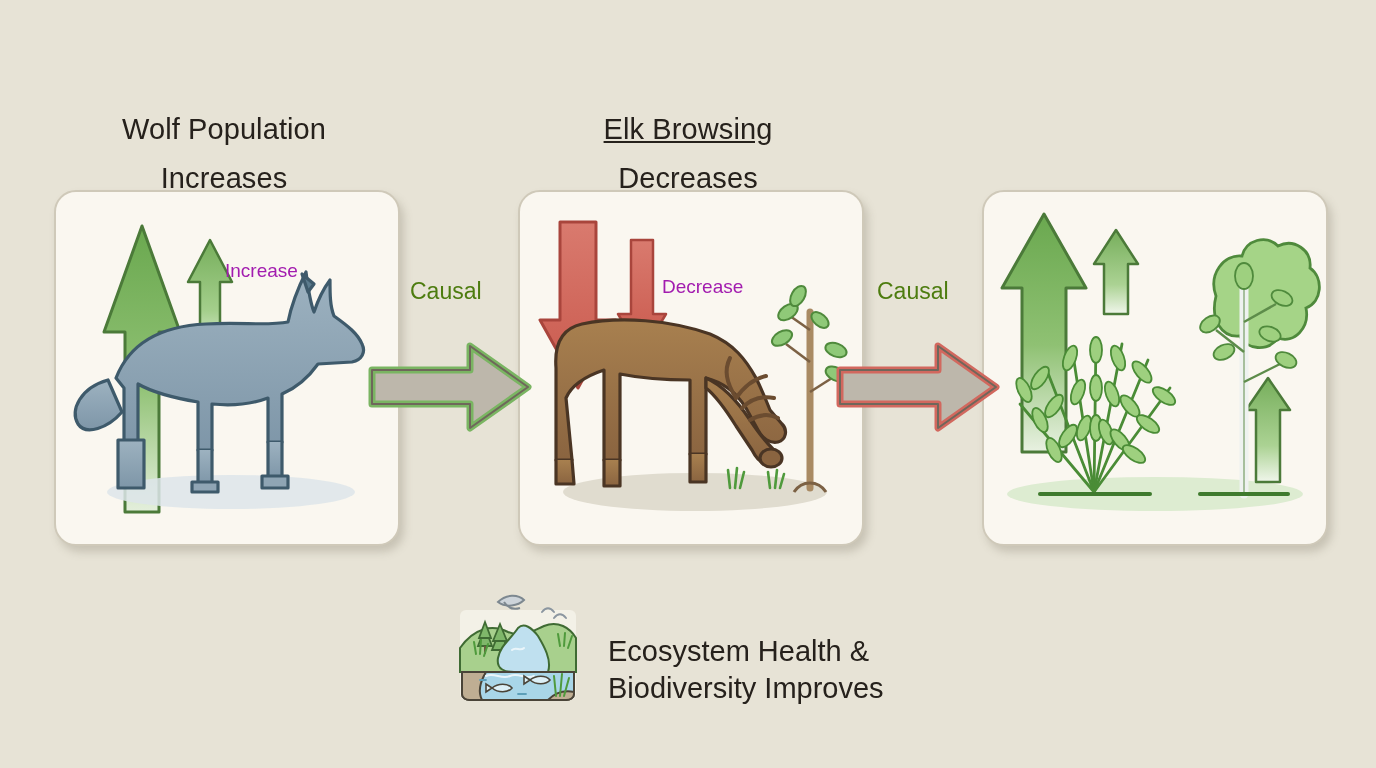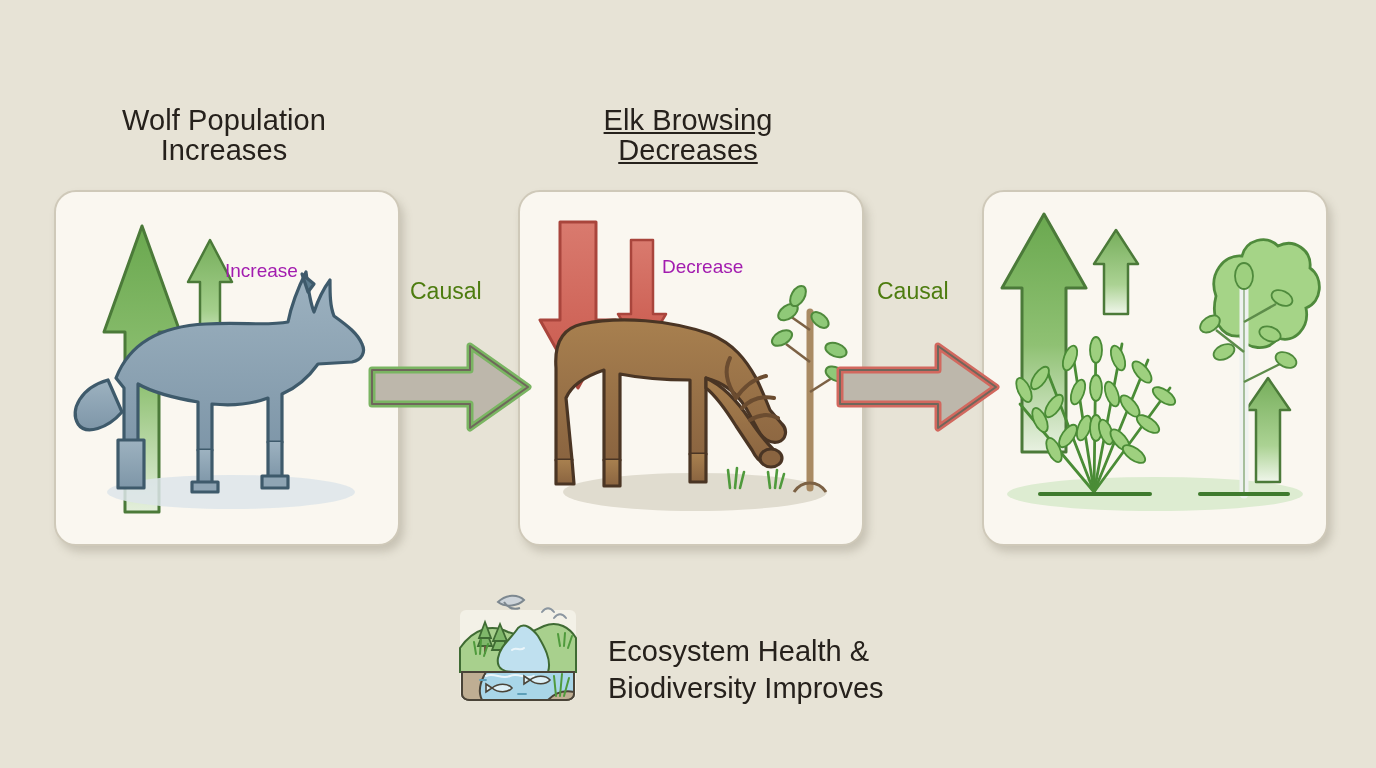--- a/index.html
+++ b/index.html
@@ -10,21 +10,21 @@
     position:relative;
   }
   .stage{position:absolute;inset:0;}
 
   
   .panel-title{
     position:absolute;
     text-align:center;
     color:#26211c;
     font-size:29px;
-    line-height:30px;
+    line-height:49px;
     font-weight:400;
     letter-spacing:.1px;
     white-space:pre-line;
   }
   #title-1{left:54px;top:105px;width:340px;}
   #title-2{left:518px;top:105px;width:340px;text-decoration:underline;}
   #title-3{left:982px;top:105px;width:340px;}
 
   
   .panel{
@@ -44,21 +44,21 @@
   .panel svg{position:absolute;left:0;top:0;width:342px;height:352px;display:block;}
 
   
   .dir-label{
     position:absolute;
     font-size:19px;
     color:#a21caf;
     white-space:nowrap;
   }
   #increase-label{left:225px;top:260px;}
-  #decrease-label{left:662px;top:256px;}
+  #decrease-label{left:662px;top:276px;}
 
   
   .causal-label{
     position:absolute;
     font-size:23px;
     color:#4d7c0f;
     white-space:nowrap;
   }
   #causal-label-1{left:410px;top:278px;}
   #causal-label-2{left:877px;top:278px;}

